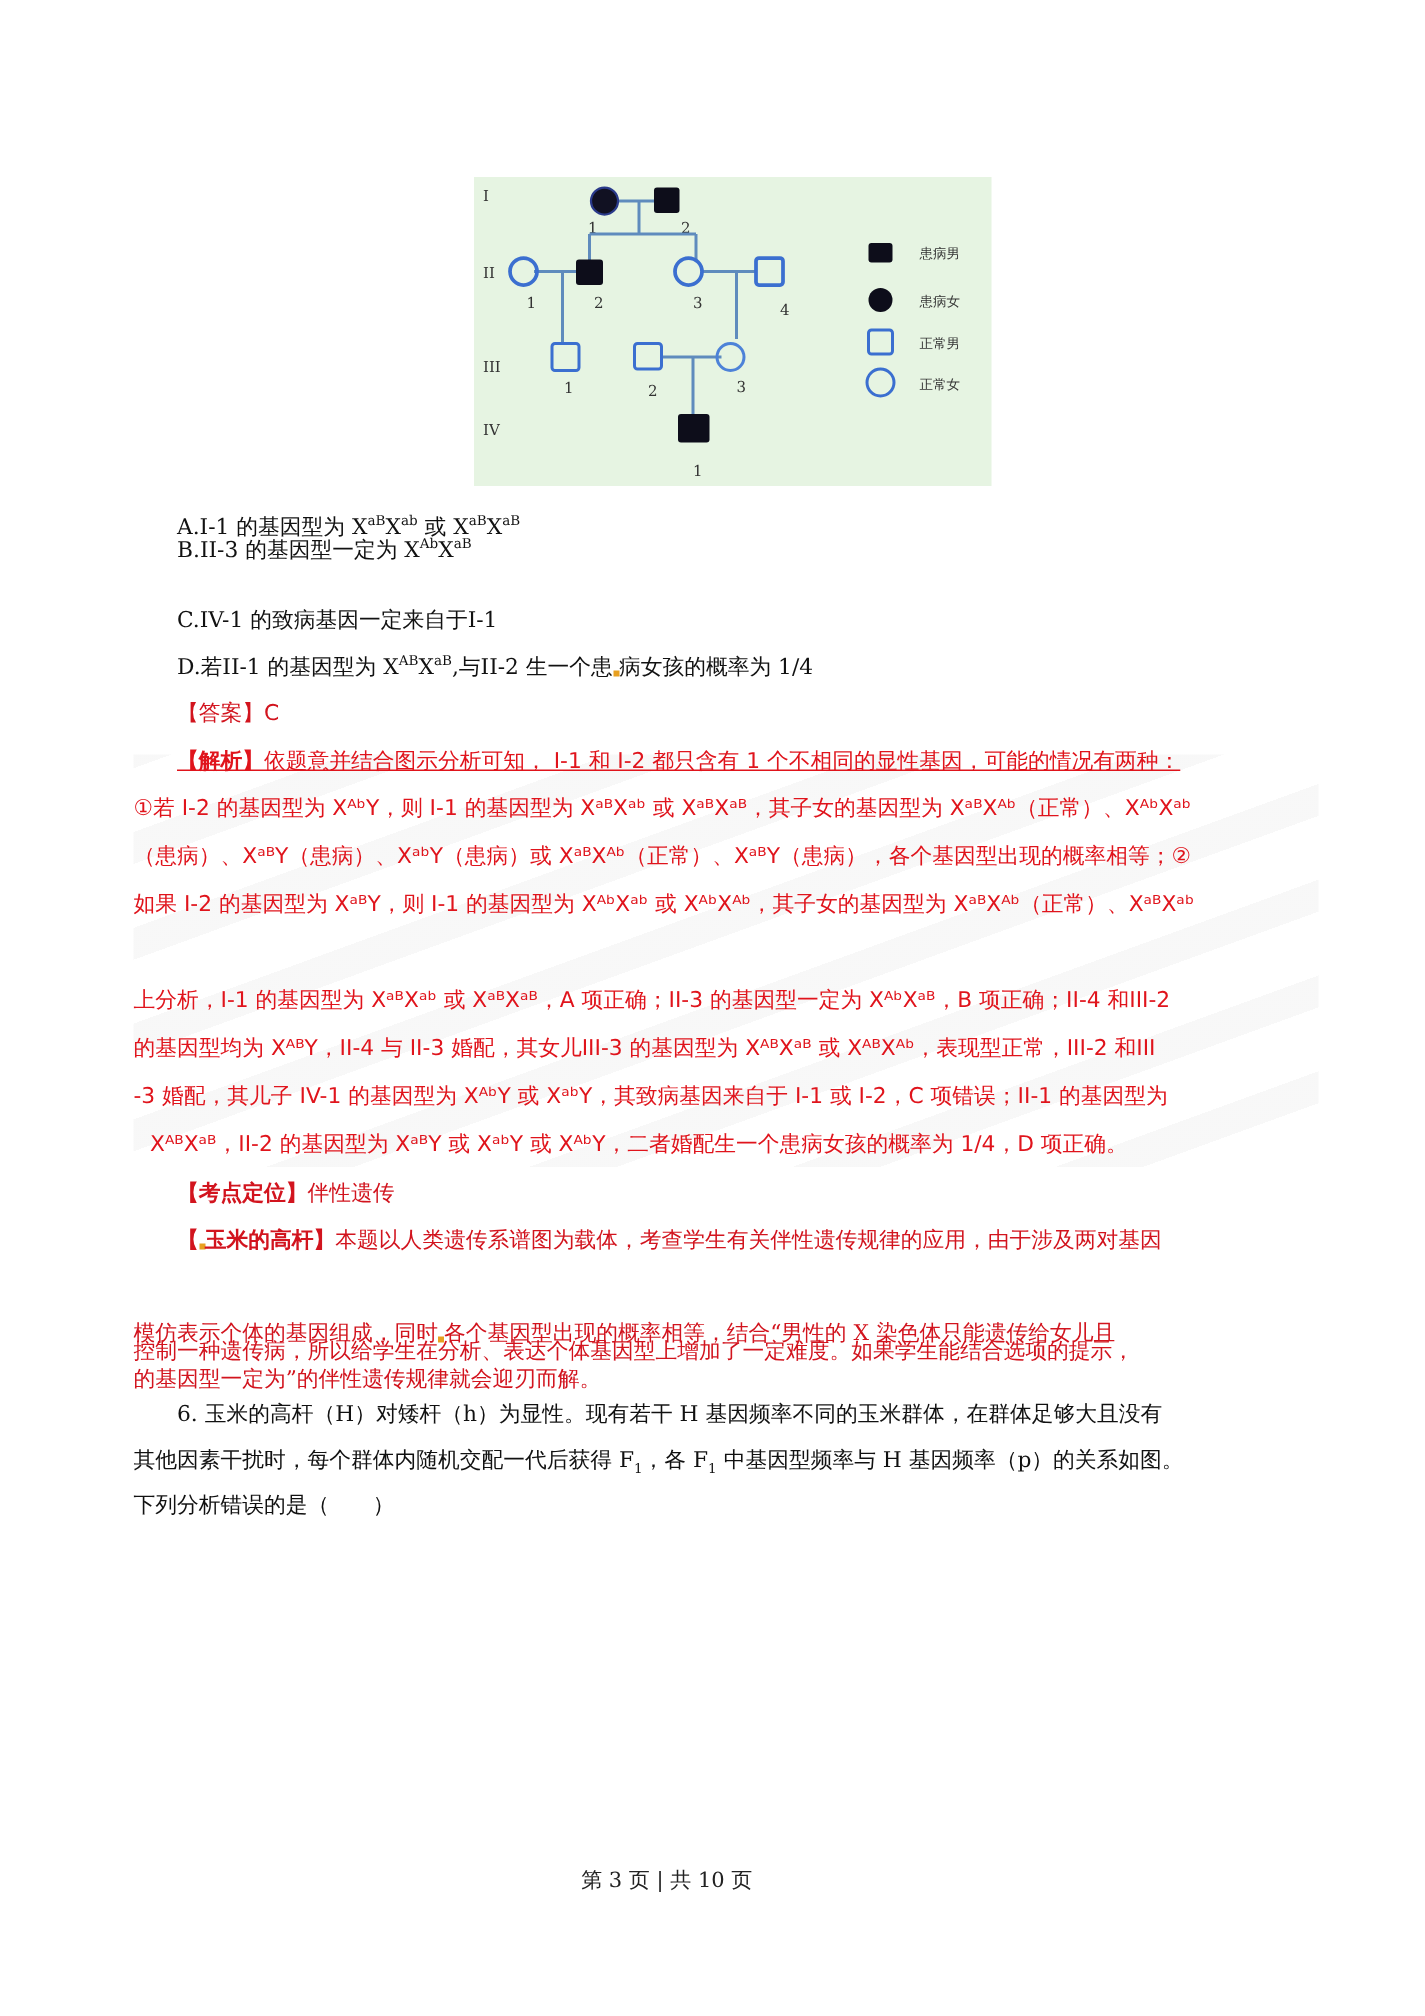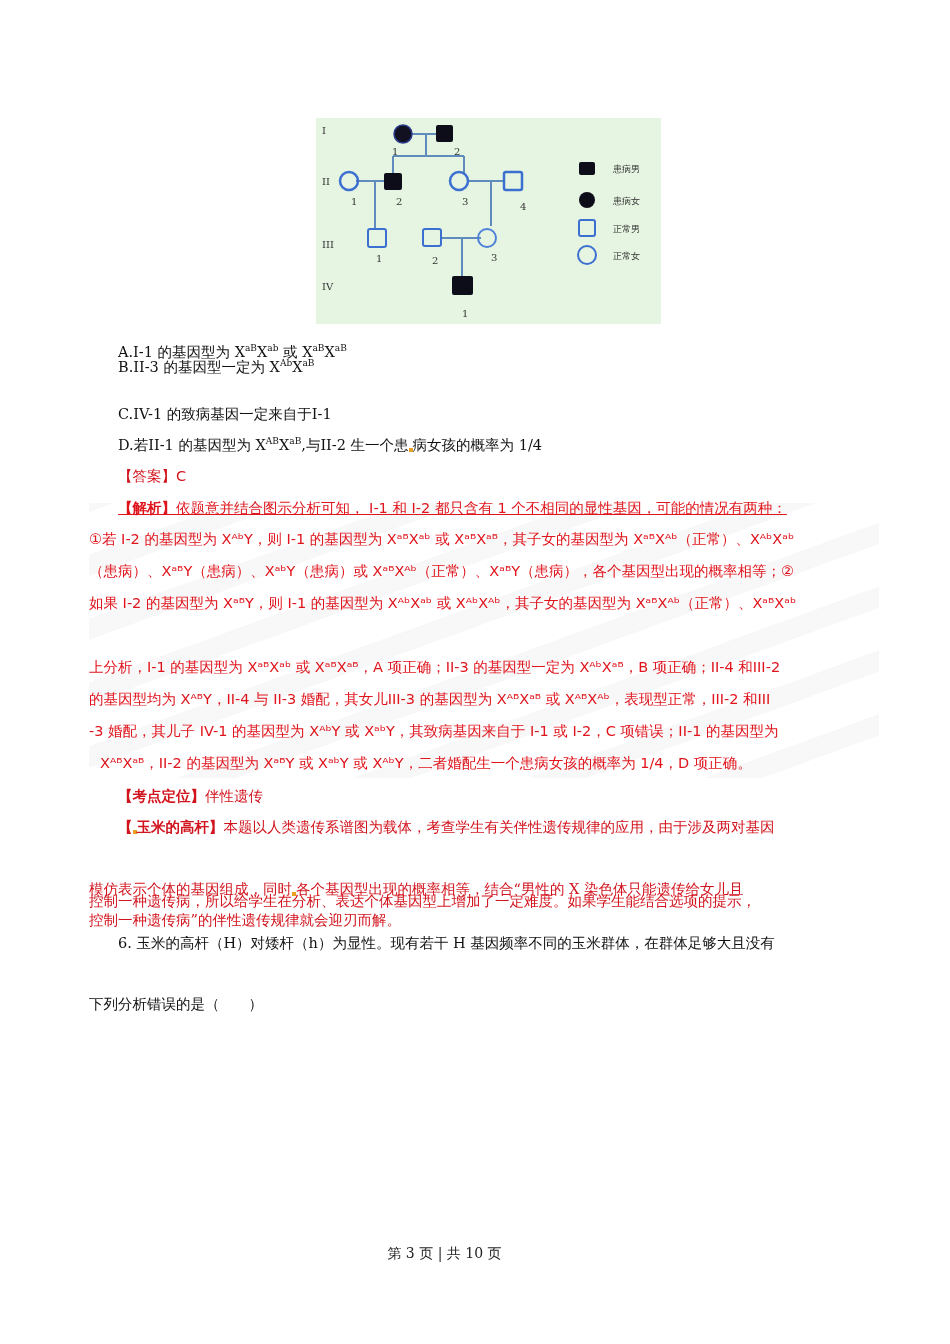--- a/index.html
+++ b/index.html
@@ -130,19 +130,22 @@
     <span class="bold">【考点定位】</span><span>伴性遗传</span>
   </div>
 
   <div class="line red" style="left:118px; top:817px;">
     <span class="bold">【</span><span class="mark"></span><span class="bold">玉米的高杆】</span><span>本题以人类遗传系谱图为载体，考查学生有关伴性遗传规律的应用，由于涉及两对基因</span>
   </div>
   <div class="line red" style="left:89px; top:848px;margin-top:43px;">控制一种遗传病，所以给学生在分析、表达个体基因型上增加了一定难度。如果学生能结合选项的提示，</div>
   <div class="line red" style="left:89px; top:879px;">
     <span>模仿表示个体的基因组成，同时</span><span class="mark"></span><span>各个基因型出现的概率相等，结合“男性的 X 染色体只能遗传给女儿且</span>
   </div>
-  <div class="line red" style="left:89px; top:910px;">控制一种遗传病”的伴性遗传规律就会迎刃而解。</div>
+  <div class="line red" style="left:89px; top:910px;">的基因型一定为”的伴性遗传规律就会迎刃而解。</div>
 
   <div class="q6" style="left:118px; top:933px;">6. 玉米的高杆（H）对矮杆（h）为显性。现有若干 H 基因频率不同的玉米群体，在群体足够大且没有</div>
+  <div class="q6" style="left:89px; top:964px;">
+    <span>其他因素干扰时，每个群体内随机交配一代后获得 F</span><sub style="font-size:9px;">1</sub><span>，各 F</span><sub style="font-size:9px;">1</sub><span> 中基因型频率与 H 基因频率（p）的关系如图。</span>
+  </div>
   <div class="q6" style="left:89px; top:994px;">下列分析错误的是（　　）</div>
 
   <div class="footer">第 3 页 | 共 10 页</div>
 </div>
 
 </body></html>

